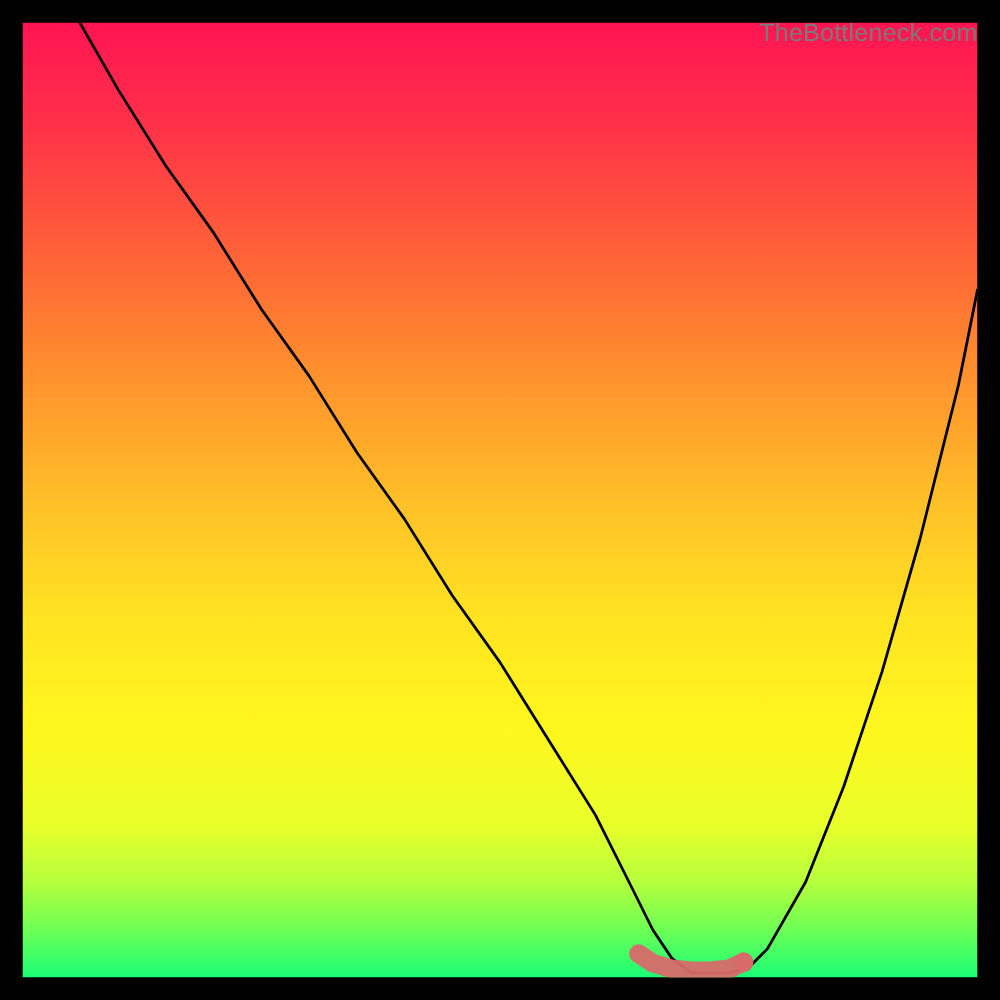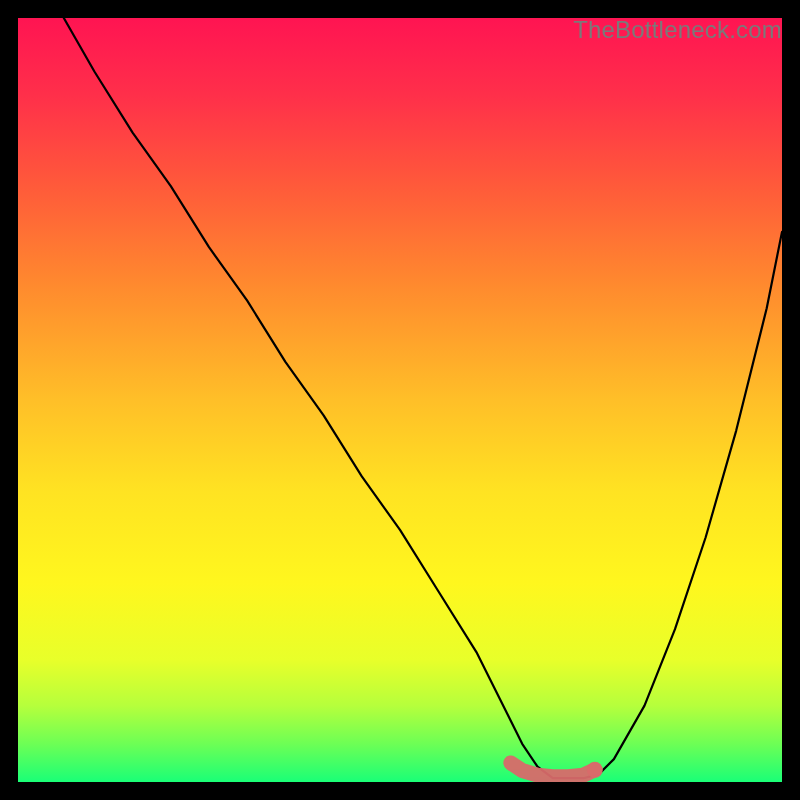--- a/index.html
+++ b/index.html
@@ -32,21 +32,21 @@
     top: 0;
     width: 764px;
     height: 764px;
     pointer-events: none;
   }
   .watermark {
     position: absolute;
     top: -2px;
     right: 0px;
     color: #7a7a7a;
-    font-size: 24px;
+    font-size: 20px;
     font-weight: 500;
     letter-spacing: 0.2px;
     user-select: none;
   }
 </style>
 </head>
 <body>
 
 <div class="frame">
 

